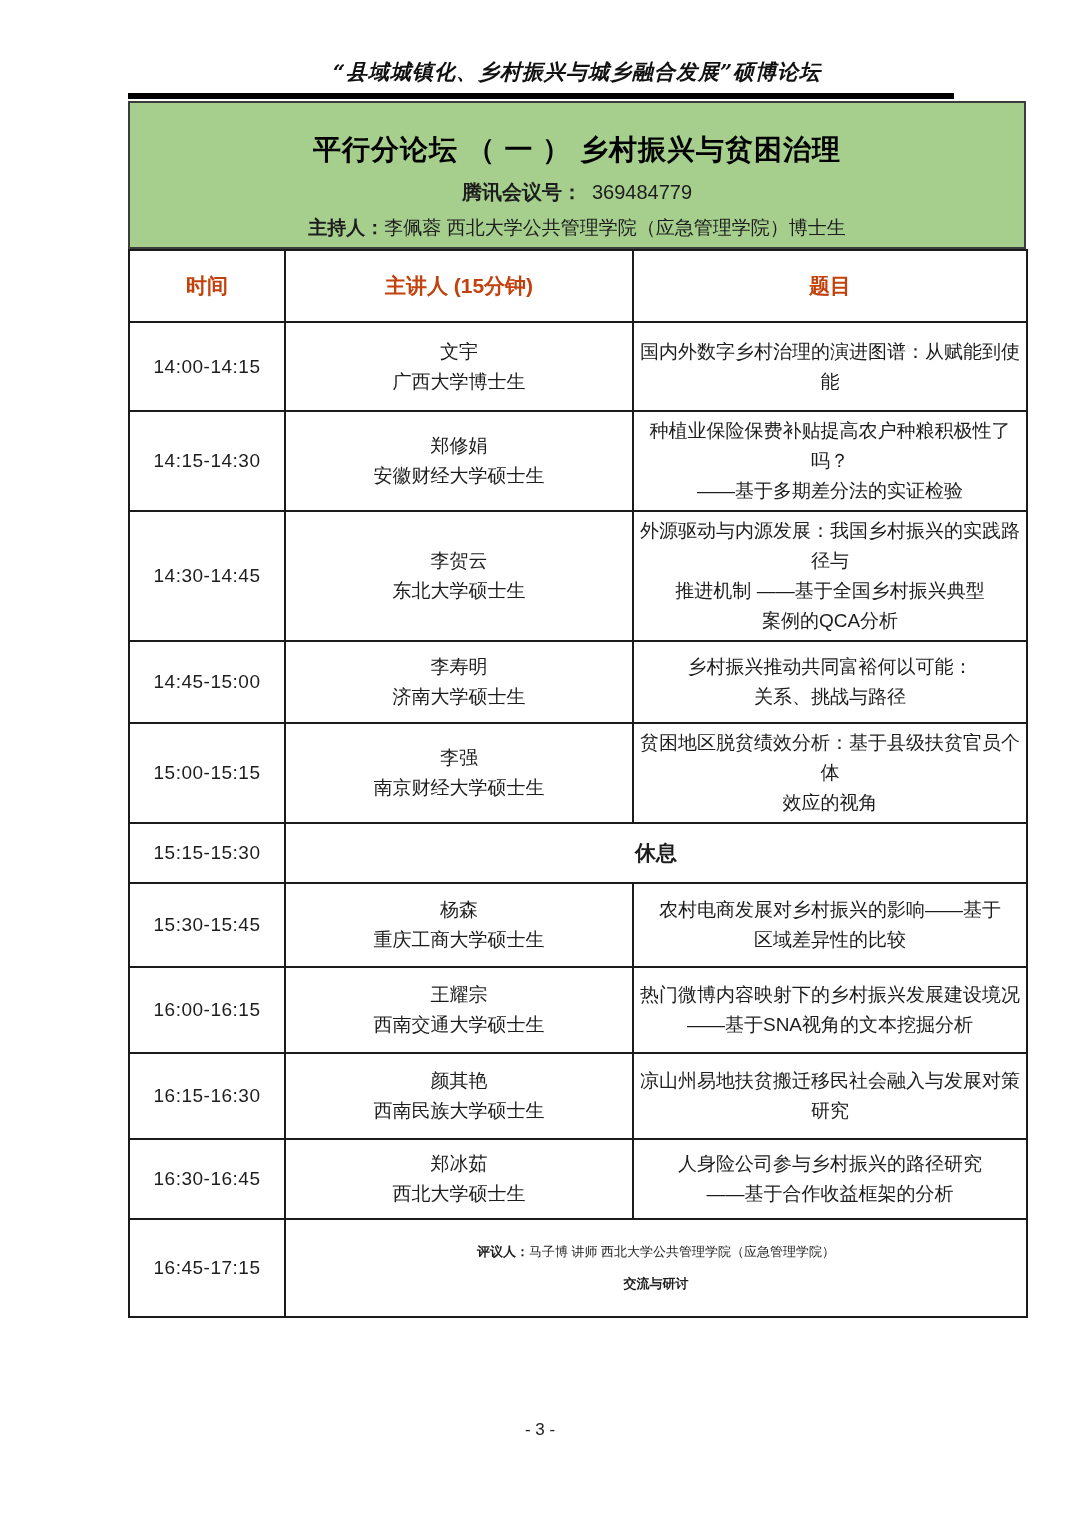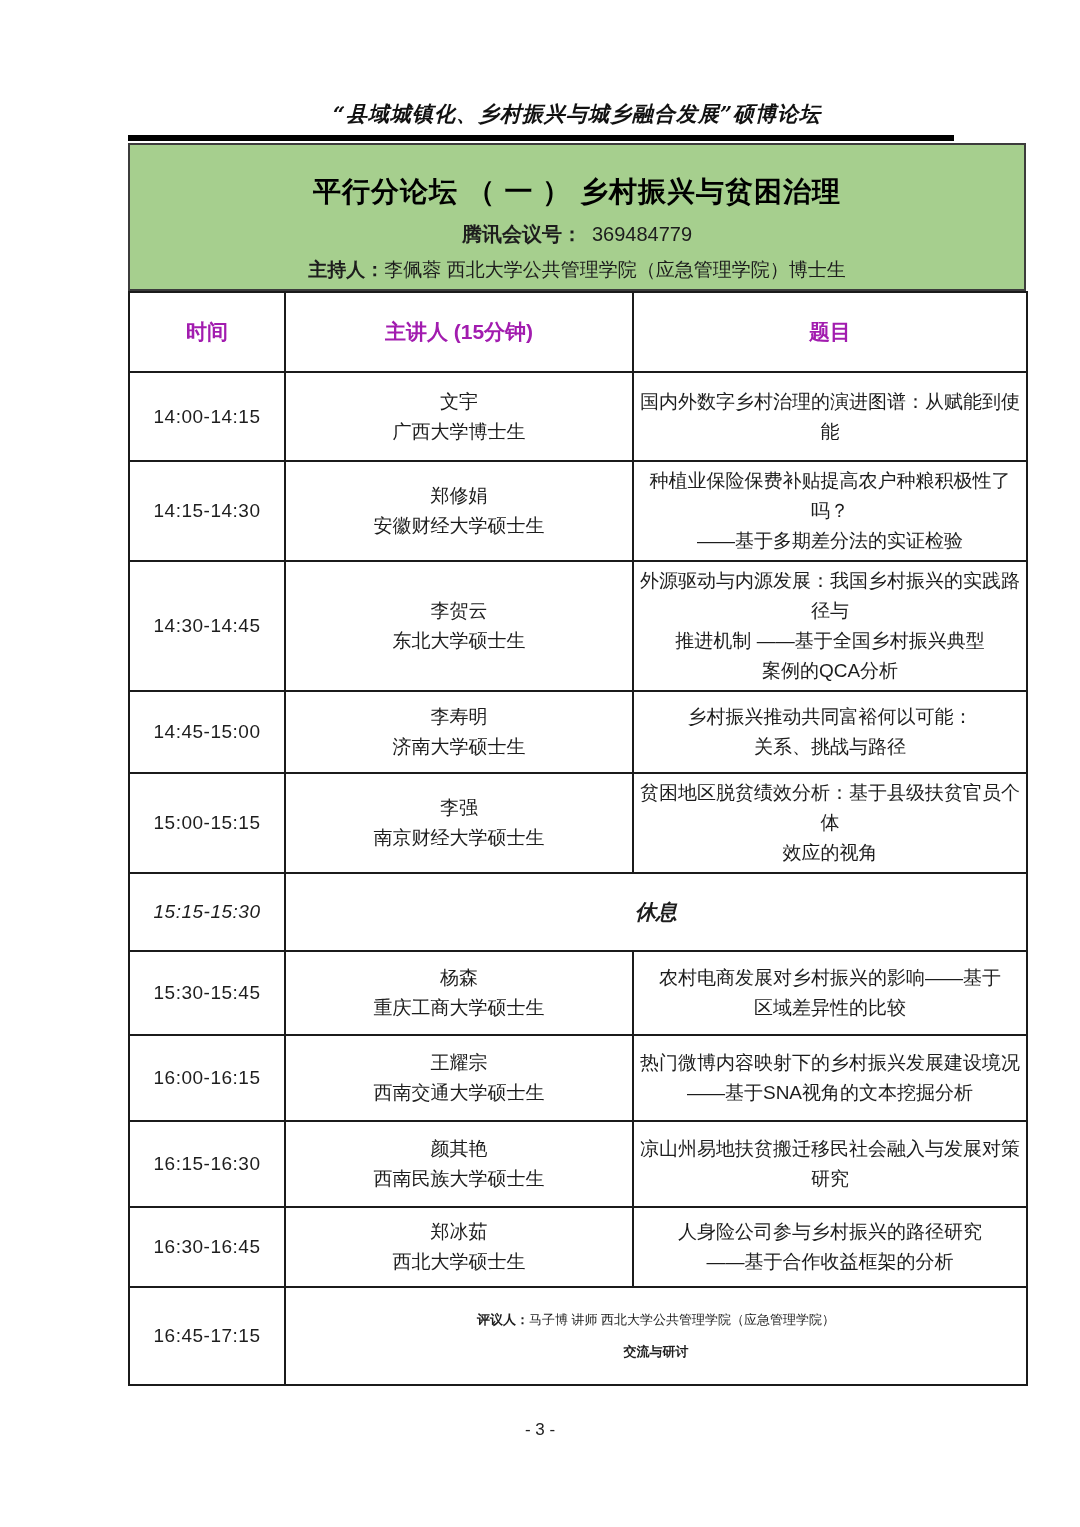--- a/index.html
+++ b/index.html
@@ -6,21 +6,21 @@
   html, body { background: #ffffff; }
   body {
     width: 1080px; height: 1527px;
     position: relative;
     font-family: "Liberation Sans", "DejaVu Sans", sans-serif;
     color: #1d1d1d;
     overflow: hidden;
   }
   .page { position: absolute; left: 128px; top: 0; width: 898px; }
 
-  .doc-header { margin-top: 100px; text-align: center; }
+  .doc-header { margin-top: 58px; text-align: center; }
   .doc-header .title {
     font-family: "DejaVu Serif", "Liberation Serif", serif;
     font-weight: 700;
     font-style: italic;
     font-size: 21px;
     letter-spacing: 1px;
     color: #111;
   }
   .double-rule {
     margin-top: 7px;
@@ -58,22 +58,22 @@
   }
   table.schedule th, table.schedule td {
     border: 2px solid #1b1b1b;
     text-align: center;
     vertical-align: middle;
     padding: 4px 6px;
   }
   table.schedule th {
     font-size: 21px;
     font-weight: 700;
-    height: 80px;
-    color: #a21caf;
+    height: 72px;
+    color: #c2410c;
   }
   td.col-time { font-size: 19px; letter-spacing: 0.5px; }
   td.speaker-cell div, td.title-cell div { font-size: 19px; line-height: 30px; }
   td.break-cell { font-size: 21px; font-weight: 700; }
   td.discussion-cell { font-size: 13px; border-radius: 22px; }
   td.discussion-cell .line1 { line-height: 32px; }
   td.discussion-cell .line1 .lbl { font-weight: 700; }
   td.discussion-cell .line2 { font-weight: 700; line-height: 32px; }
 
   .page-number {
@@ -168,21 +168,21 @@
           <td class="col-time">15:00-15:15</td>
           <td class="speaker-cell">
             <div>李强</div>
             <div>南京财经大学硕士生</div>
           </td>
           <td class="title-cell">
             <div>贫困地区脱贫绩效分析：基于县级扶贫官员个体</div>
             <div>效应的视角</div>
           </td>
         </tr>
-        <tr style="height: 78px; font-style: italic;">
+        <tr style="height: 60px;">
           <td class="col-time">15:15-15:30</td>
           <td class="break-cell" colspan="2">休息</td>
         </tr>
         <tr style="height: 84px;">
           <td class="col-time">15:30-15:45</td>
           <td class="speaker-cell">
             <div>杨森</div>
             <div>重庆工商大学硕士生</div>
           </td>
           <td class="title-cell">

